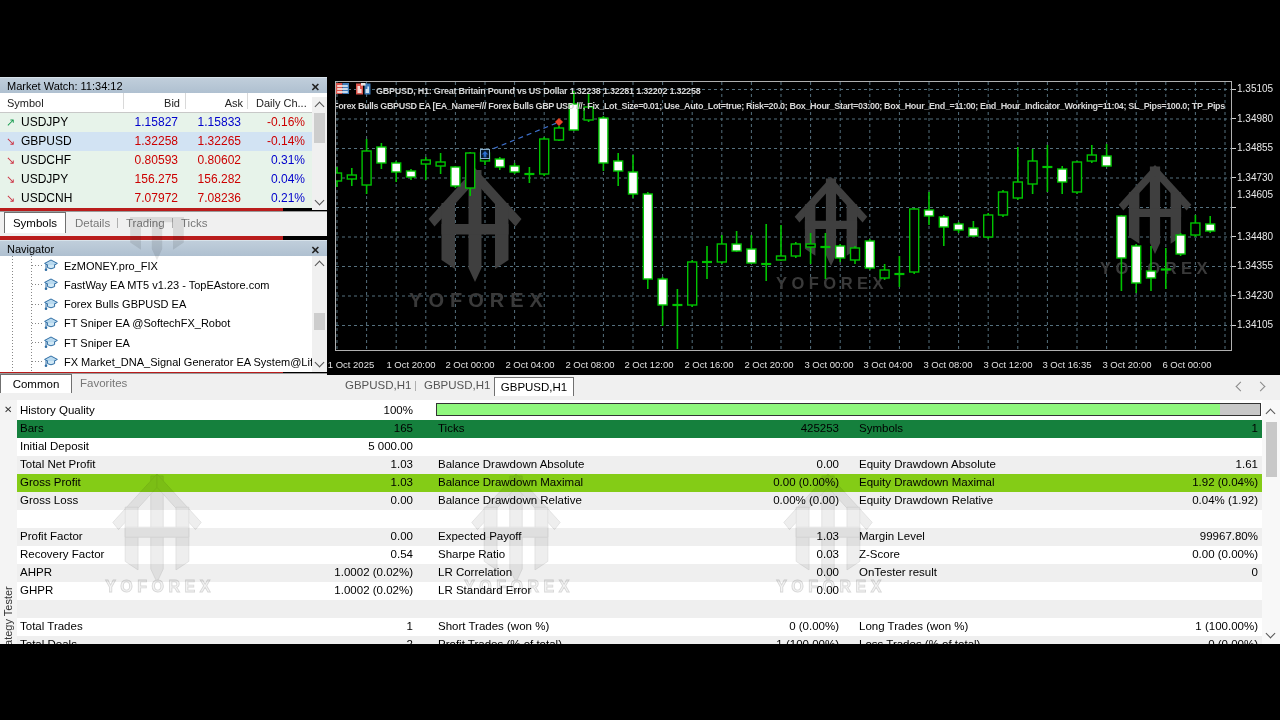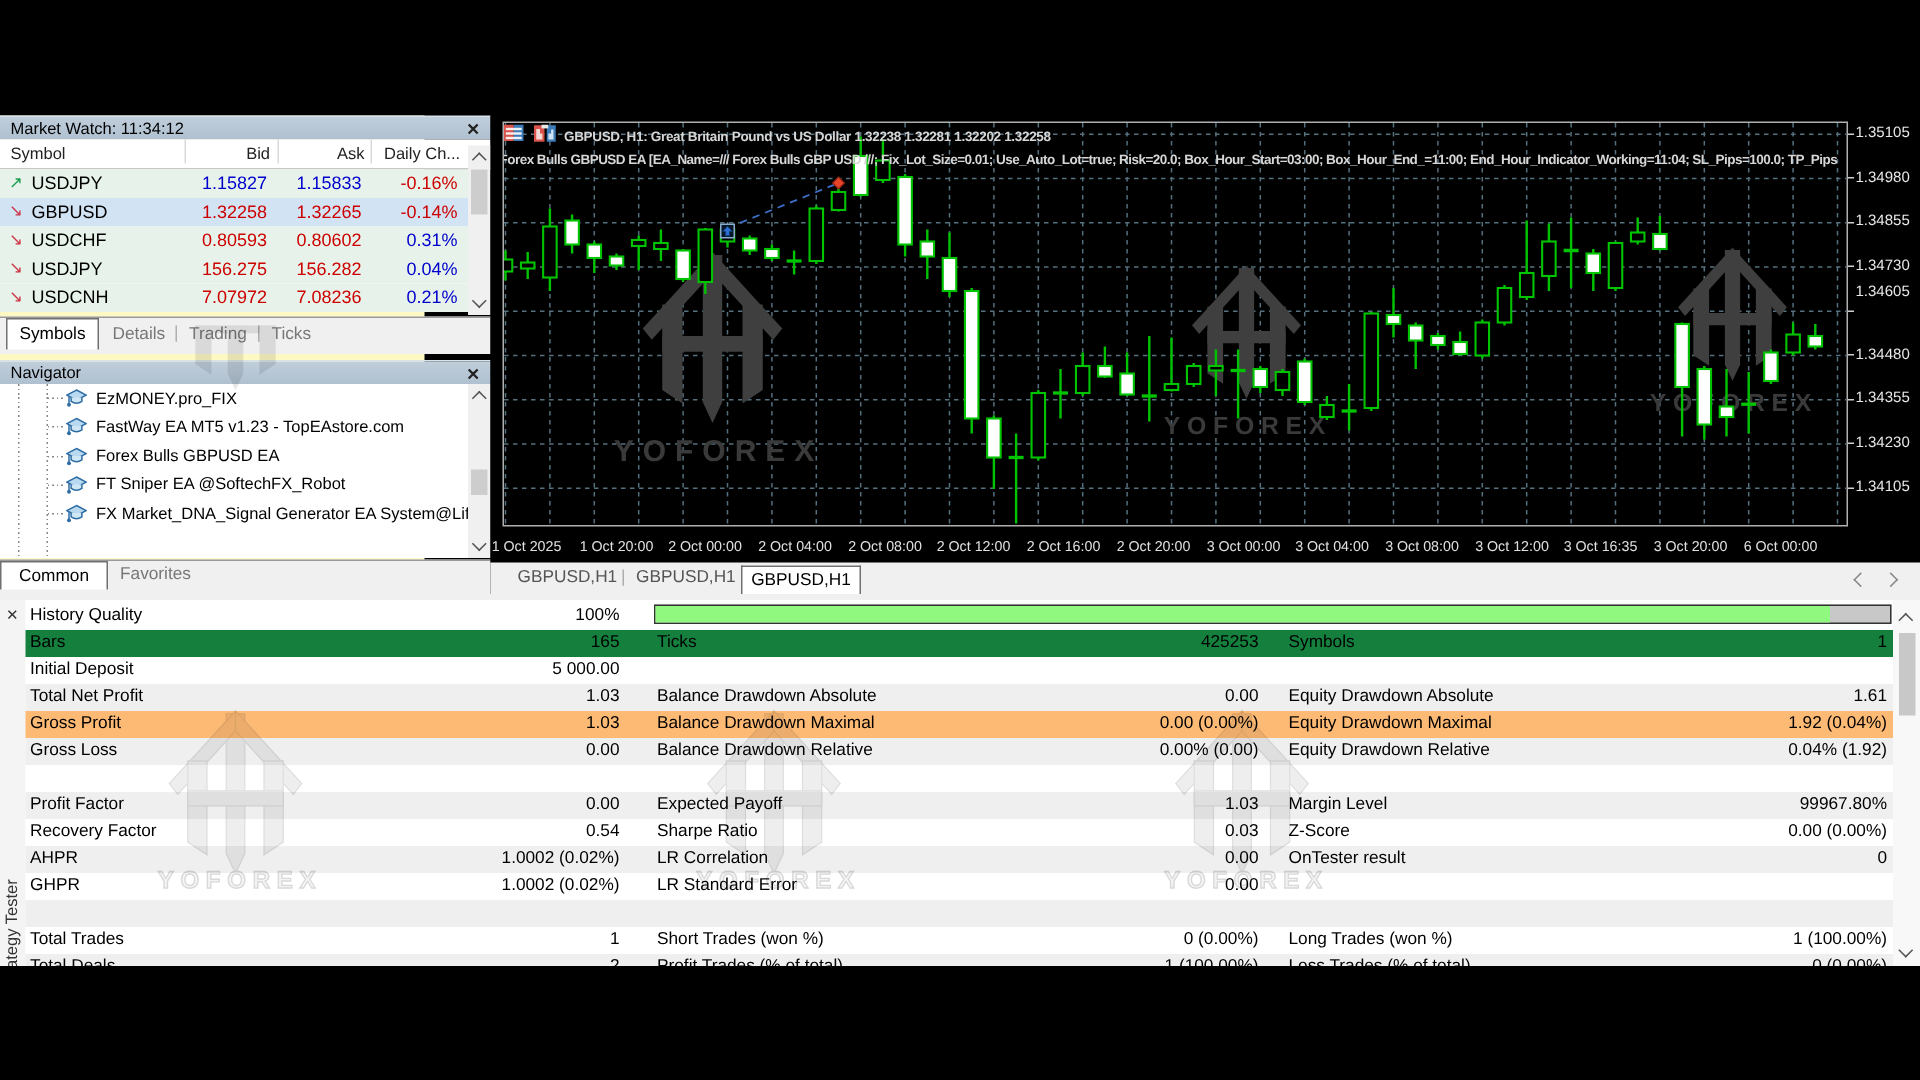--- a/index.html
+++ b/index.html
@@ -1,17 +1,17 @@
 <!DOCTYPE html>
 <html><head><meta charset="utf-8"><style>
 * { margin:0; padding:0; box-sizing:border-box; }
 html,body { width:1280px; height:720px; background:#000; overflow:hidden;
   font-family:"Liberation Sans", sans-serif; -webkit-font-smoothing:antialiased; }
 
-#leftcol { position:absolute; left:0; top:77px; width:283px; height:319px; background:#fef9c3; }
+#leftcol { position:absolute; left:0; top:77px; width:283px; height:319px; background:#b91c1c; }
 .titlebar { position:absolute; left:0; width:327px; height:16px;
   background:linear-gradient(#c0cedb,#afc0d0); border-top:1px solid #d7e2ea;
   font-size:11px; color:#000; line-height:16px; padding-left:7px; }
 .tclose { position:absolute; right:7px; top:1px; font-size:11px; color:#222; font-weight:bold; }
 #mwhead { position:absolute; left:0; top:16px; width:327px; height:20px; background:#fff;
   border-bottom:1px solid #c8c8c8; font-size:11px; color:#222; line-height:20px; }
 #mwhead span { position:absolute; top:0; }
 .vsep { position:absolute; top:2px; height:16px; width:1px; background:#d9d9d9; }
 #mwrows { position:absolute; left:0; top:36px; width:312px; height:95px; background:#fff; }
 .mwrow { position:relative; height:19px; font-size:12px; line-height:19px; }
@@ -181,20 +181,30 @@
       </div>
       <div class="nvrow">
         <span class="hdots"></span>
         <svg class="cap" width="14" height="13" viewBox="0 0 14 13">
           <path d="M7 1 L13.4 4.4 L7 7.8 L0.6 4.4 Z" fill="#b8d9ef" stroke="#2e6da4" stroke-width="1"></path>
           <path d="M3.4 6 L3.4 8.6 Q7 11 10.6 8.6 L10.6 6" fill="#cfe7f5" stroke="#2e6da4" stroke-width="1"></path>
           <line x1="2" y1="5.2" x2="2" y2="10" stroke="#2e6da4" stroke-width="1"></line>
           <circle cx="2" cy="10.8" r="1.3" fill="#2e6da4"></circle>
         </svg>
         <span class="nvt">FT Sniper EA @SoftechFX_Robot</span>
+      </div>
+      <div class="nvrow">
+        <span class="hdots"></span>
+        <svg class="cap" width="14" height="13" viewBox="0 0 14 13">
+          <path d="M7 1 L13.4 4.4 L7 7.8 L0.6 4.4 Z" fill="#b8d9ef" stroke="#2e6da4" stroke-width="1"></path>
+          <path d="M3.4 6 L3.4 8.6 Q7 11 10.6 8.6 L10.6 6" fill="#cfe7f5" stroke="#2e6da4" stroke-width="1"></path>
+          <line x1="2" y1="5.2" x2="2" y2="10" stroke="#2e6da4" stroke-width="1"></line>
+          <circle cx="2" cy="10.8" r="1.3" fill="#2e6da4"></circle>
+        </svg>
+        <span class="nvt">FT Sniper EA</span>
       </div>
       <div class="nvrow">
         <span class="hdots"></span>
         <svg class="cap" width="14" height="13" viewBox="0 0 14 13">
           <path d="M7 1 L13.4 4.4 L7 7.8 L0.6 4.4 Z" fill="#b8d9ef" stroke="#2e6da4" stroke-width="1"></path>
           <path d="M3.4 6 L3.4 8.6 Q7 11 10.6 8.6 L10.6 6" fill="#cfe7f5" stroke="#2e6da4" stroke-width="1"></path>
           <line x1="2" y1="5.2" x2="2" y2="10" stroke="#2e6da4" stroke-width="1"></line>
           <circle cx="2" cy="10.8" r="1.3" fill="#2e6da4"></circle>
         </svg>
         <span class="nvt">FX Market_DNA_Signal Generator EA System@Life</span>
@@ -512,21 +522,21 @@
       <span class="c3v"></span>
     </div>
     <div class="trow" style="top:56px;background:#efefef">
       <span class="c1l">Total Net Profit</span>
       <span class="c1v">1.03</span>
       <span class="c2l">Balance Drawdown Absolute</span>
       <span class="c2v">0.00</span>
       <span class="c3l">Equity Drawdown Absolute</span>
       <span class="c3v">1.61</span>
     </div>
-    <div class="trow" style="top:74px;background:#fdba74">
+    <div class="trow" style="top:74px;background:#84cc16">
       <span class="c1l">Gross Profit</span>
       <span class="c1v">1.03</span>
       <span class="c2l">Balance Drawdown Maximal</span>
       <span class="c2v">0.00 (0.00%)</span>
       <span class="c3l">Equity Drawdown Maximal</span>
       <span class="c3v">1.92 (0.04%)</span>
     </div>
     <div class="trow" style="top:92px;background:#efefef">
       <span class="c1l">Gross Loss</span>
       <span class="c1v">0.00</span>

